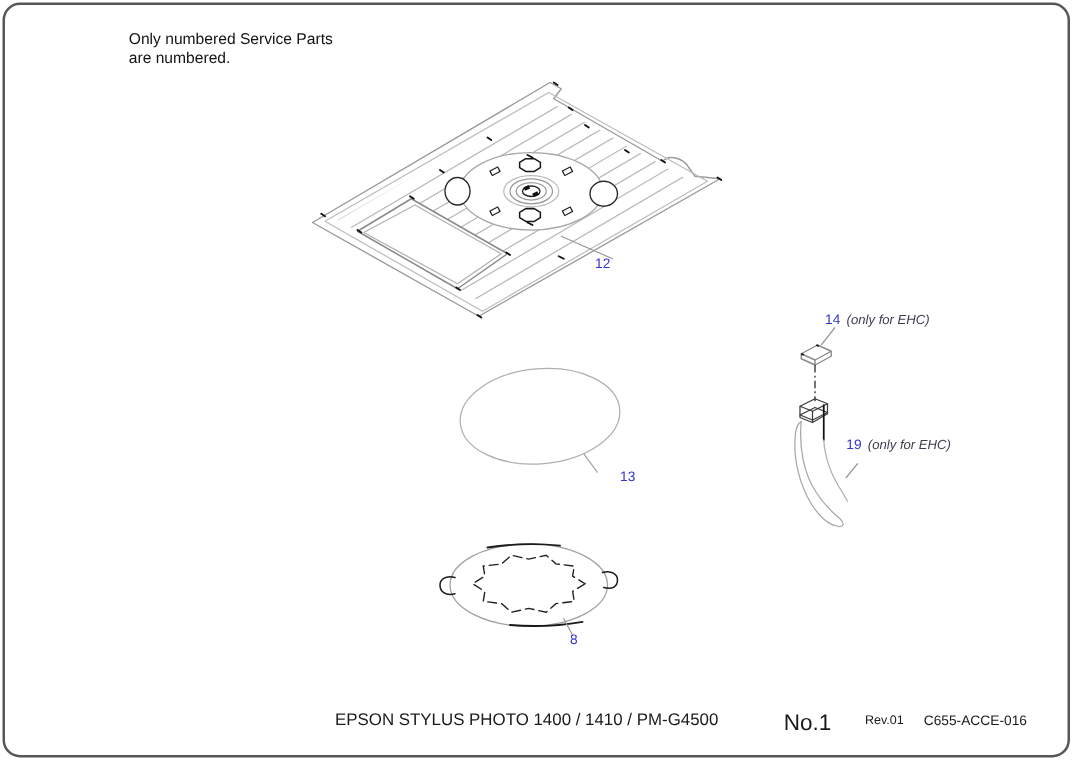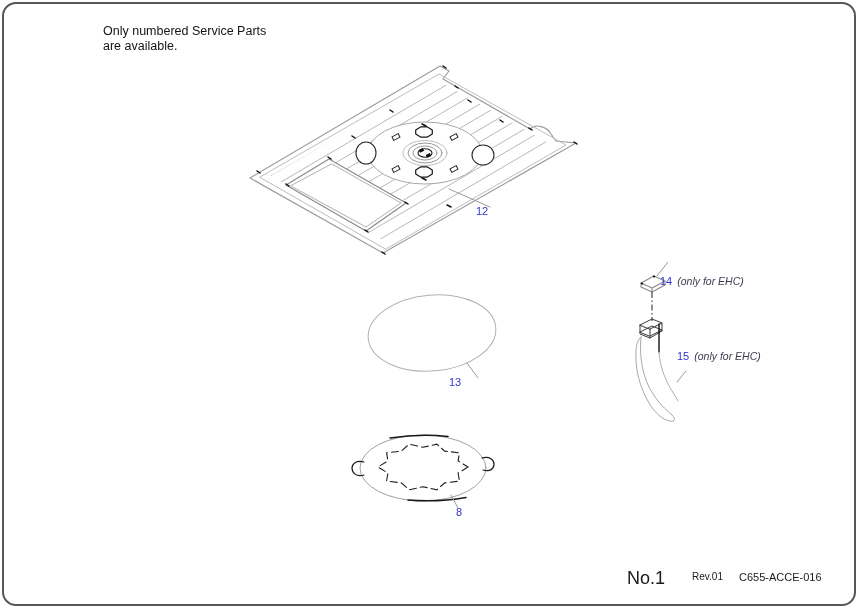--- a/index.html
+++ b/index.html
@@ -38,21 +38,21 @@
   .footer-rev{left:692px;top:571px;font-size:10px;}
   .footer-code{left:739px;top:571px;font-size:11px;}
 </style>
 </head>
 <body>
 
 <div class="page">
 
   <div class="page-border"></div>
 
-  <div class="service-note"><span>Only numbered Service Parts</span><br><span>are available.</span></div>
+  <div class="service-note"><span>Only numbered Service Parts</span><br><span>are numbered.</span></div>
 
   <svg class="diagram-svg" width="859" height="608" viewBox="0 0 859 608">
     <defs>
       <clipPath id="trayClip">
           <polygon points="270,176 437,80 556,147 389,244"></polygon>
         </clipPath>
     </defs>
 
     <g fill="none" stroke-linejoin="round" stroke-linecap="round">
 
@@ -139,35 +139,36 @@
                C663,420 655,413 649,403 C640,388 635,369 636,352 C636,345 638,339 641,337 Z" stroke="#a8a8a8" stroke-width="1" fill="#ffffff"></path>
       <path d="M659,352 C660,368 666,382 674,394 L678,401" stroke="#b0b0b0" stroke-width="1"></path>
       <line x1="686" y1="371" x2="677" y2="382" stroke="#9a9a9a" stroke-width="1"></line>
     </g>
   </svg>
 
   <div class="part-label" style="left:476px;top:205px;">
     <span>12</span>
   </div>
 
-  <div class="part-label" style="left:449px;top:376px;">
+  <div class="part-label" style="left:496px;top:376px;">
     <span>13</span>
   </div>
 
   <div class="part-label" style="left:456px;top:506px;">
     <span>8</span>
   </div>
 
-  <div class="part-label" style="left:660px;top:250px;margin-top:25px;">
+  <div class="part-label" style="left:660px;top:250px;">
     <span>14</span>
     <span class="part-note">(only for EHC)</span>
   </div>
 
   <div class="part-label" style="left:677px;top:350px;">
-    <span>15</span>
+    <span>19</span>
     <span class="part-note">(only for EHC)</span>
   </div>
 
+  <div class="footer-text footer-model">EPSON STYLUS PHOTO 1400 / 1410 / PM-G4500</div>
   <div class="footer-text footer-sheet">No.1</div>
   <div class="footer-text footer-rev">Rev.01</div>
   <div class="footer-text footer-code">C655-ACCE-016</div>
 
 </div>
 
 </body></html>

